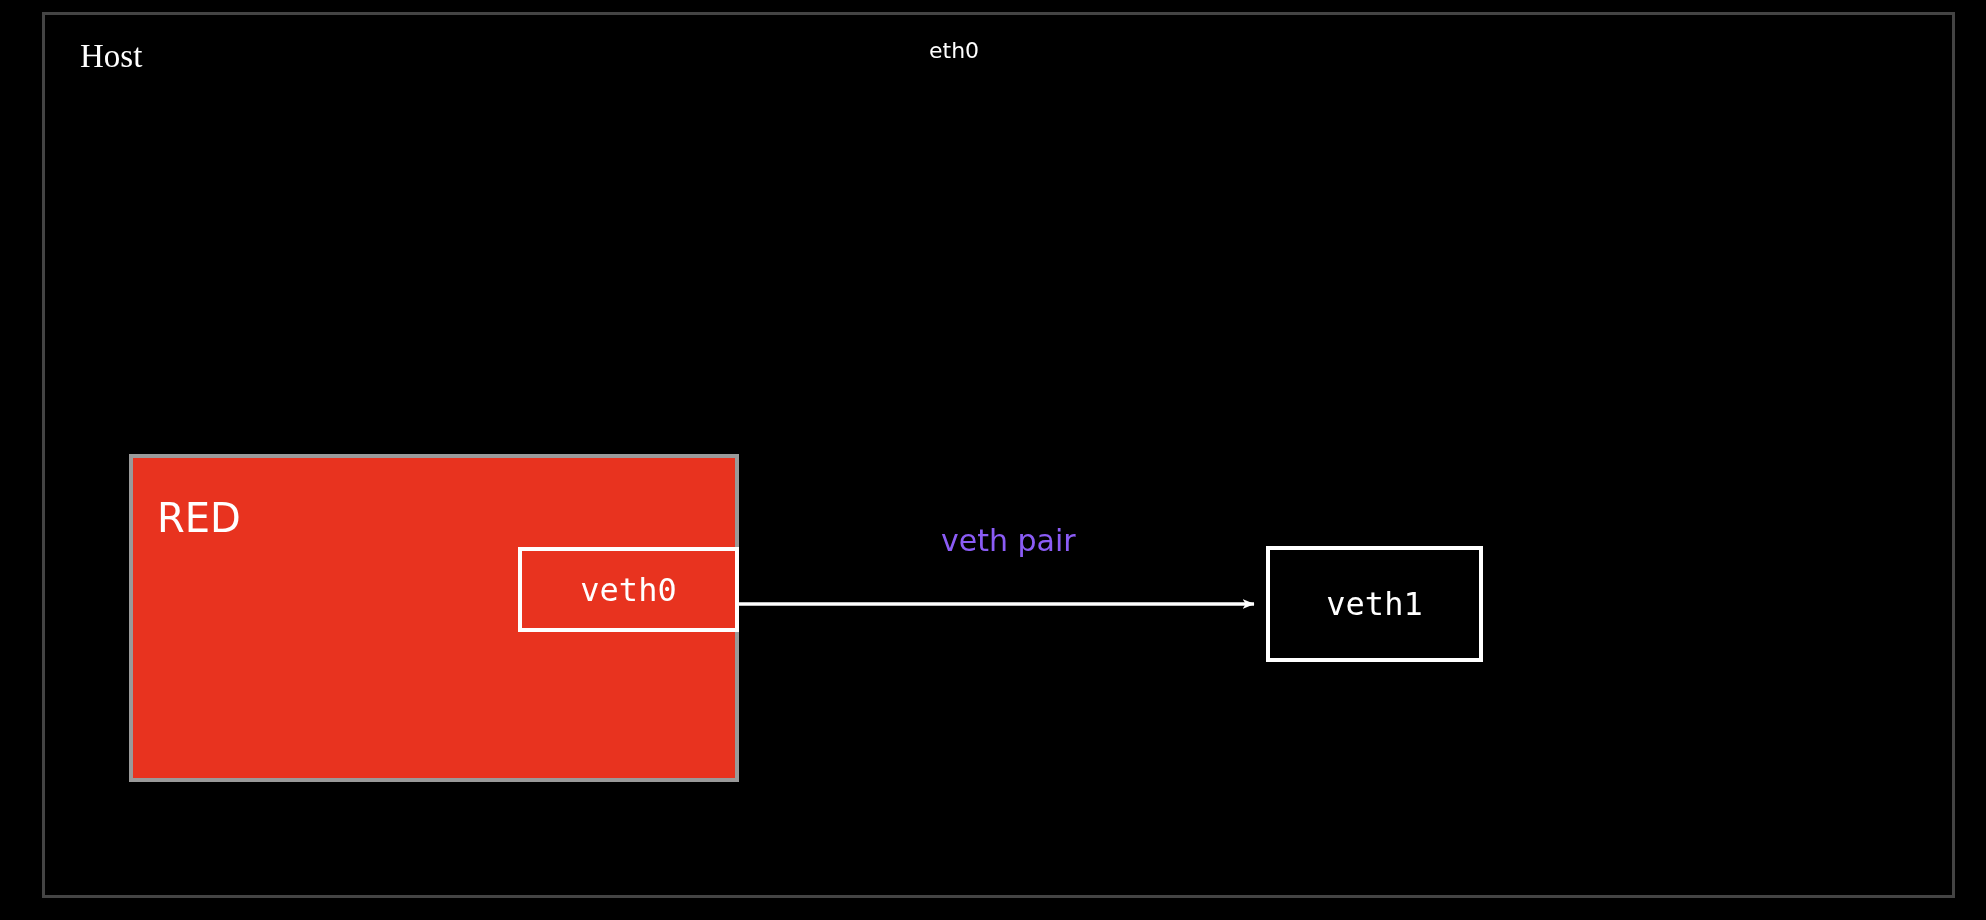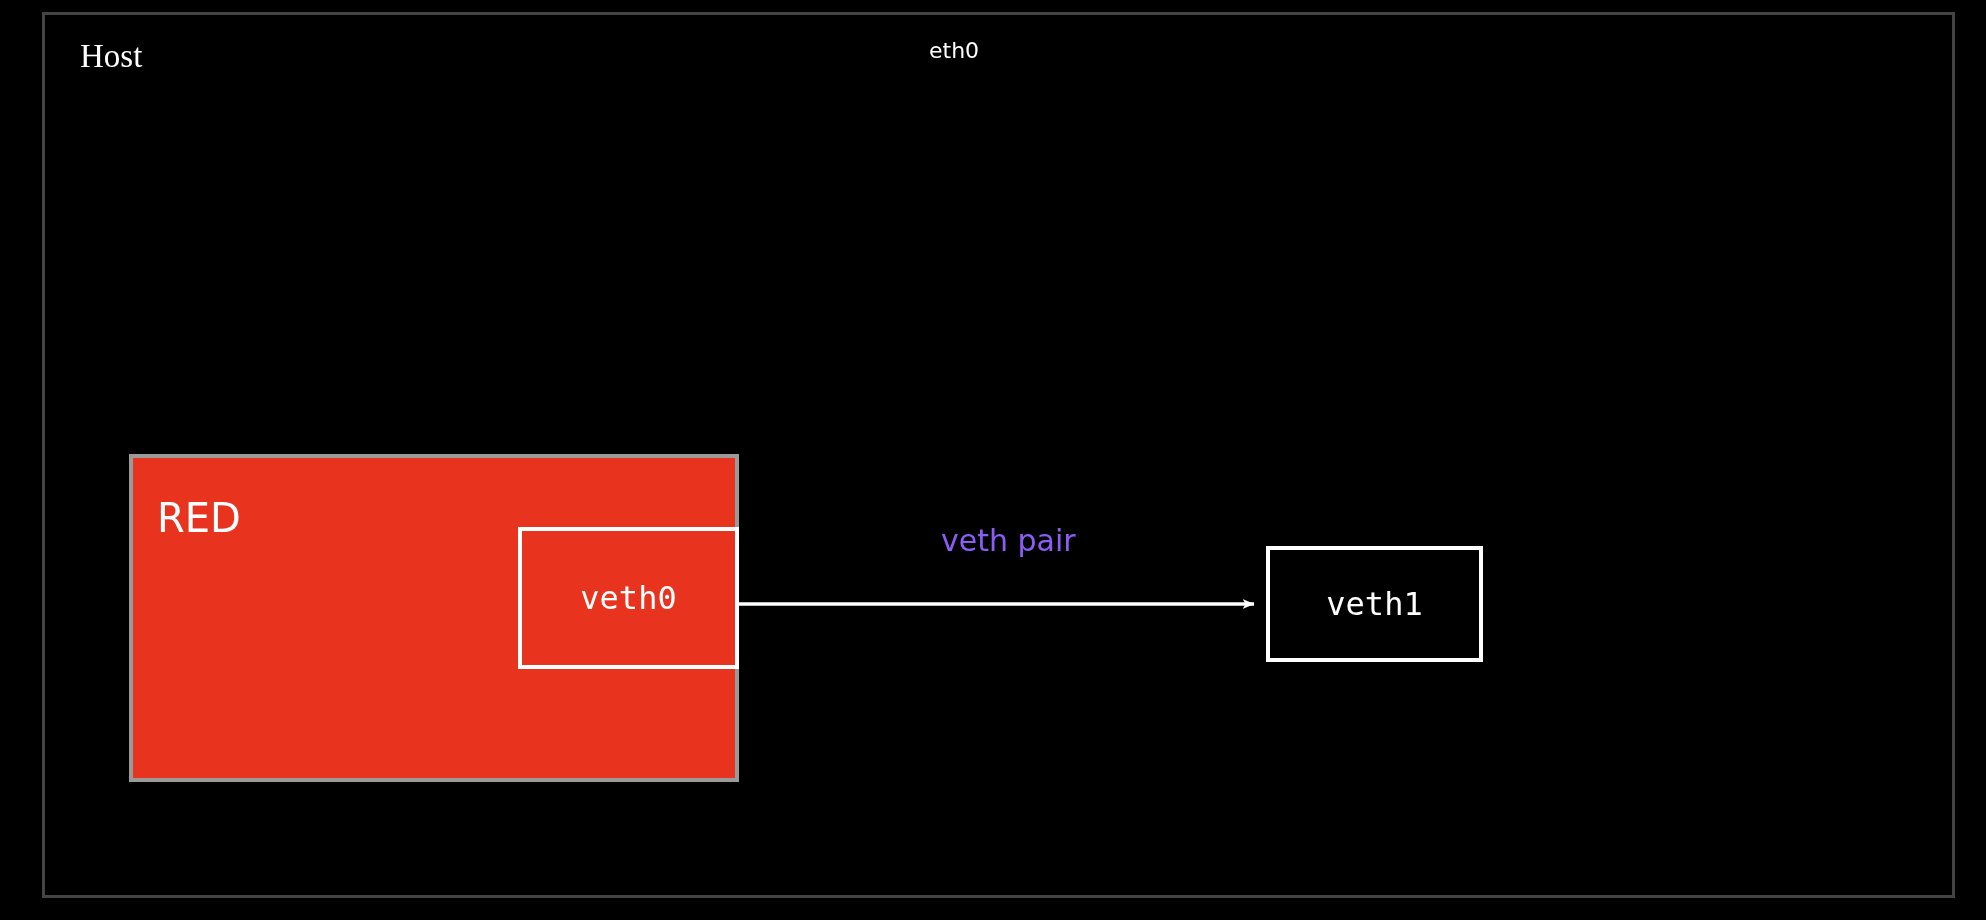--- a/index.html
+++ b/index.html
@@ -98,23 +98,23 @@
   }
   .iface-label {
     color: #ffffff;
     font-family: "DejaVu Sans Mono", monospace;
     font-size: 32px;
     line-height: 1;
     white-space: nowrap;
   }
   .iface-veth0 {
     left: 518px;
-    top: 527px;
+    top: 547px;
     width: 221px;
-    height: 142px;
+    height: 85px;
   }
   .iface-veth1 {
     left: 1266px;
     top: 546px;
     width: 217px;
     height: 116px;
   }
 
   
   .link-svg {

